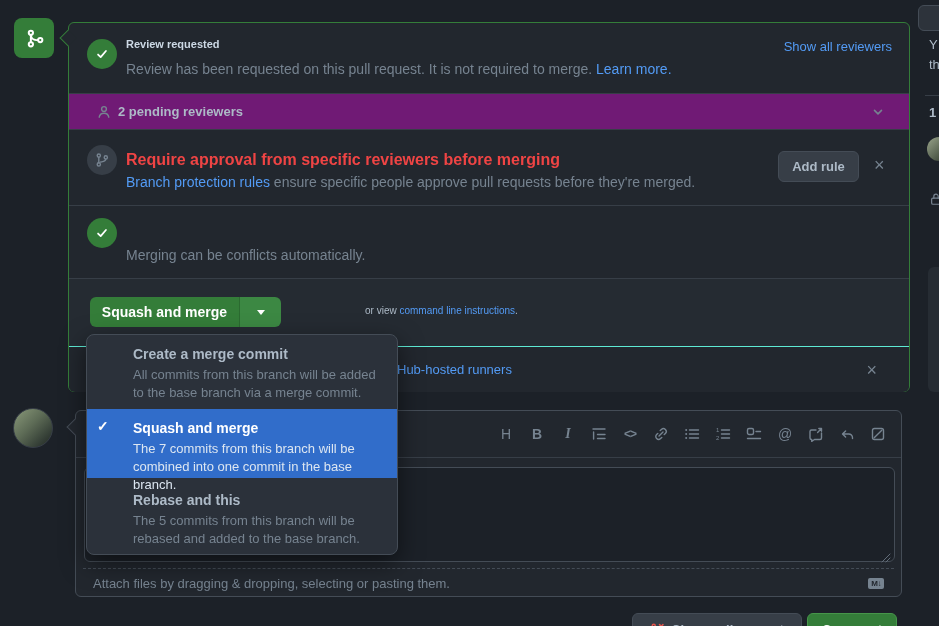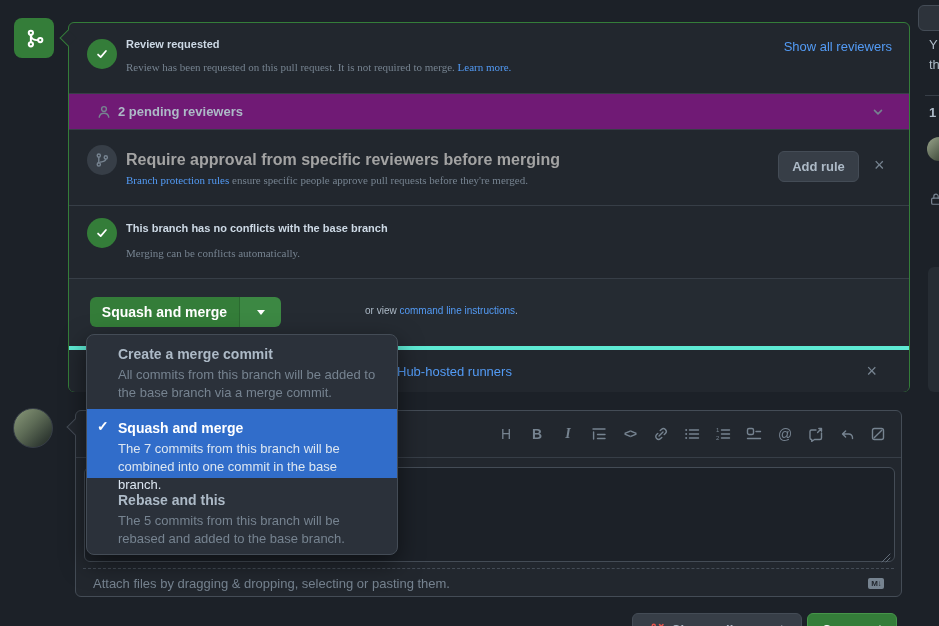--- a/index.html
+++ b/index.html
@@ -16,51 +16,51 @@
           background:linear-gradient(135deg,#8a9a7a 0%,#5c6a55 45%,#333d35 80%,#23291f 100%);
           border:1px solid #373e47;}
 
   
   .rbox{left:68px;top:22px;width:842px;height:370px;background:#22272e;
         border:1px solid #347d39;border-radius:6px;}
   .rbox-arrow{left:62px;top:32px;width:12px;height:12px;background:#22272e;
               border-left:1px solid #347d39;border-bottom:1px solid #347d39;transform:rotate(45deg);}
   .row{position:absolute;left:0;width:840px;}
   .hdr-title{font-size:11px;font-weight:bold;color:#cdd9e5;}
-  .sub{font-size:11px;color:#768390;font-family:Liberation Serif, serif;}
+  .sub{font-size:14px;color:#768390;}
   .link{color:#539bf5;text-decoration:none;cursor:pointer;}
   .circle{position:absolute;width:30px;height:30px;border-radius:50%;
           display:flex;align-items:center;justify-content:center;}
   .c-green{background:#347d39;color:#fff;}
   .c-gray{background:#373e47;color:#768390;}
   .pending-row{top:70px;height:37px;background:#701a75;border-top:1px solid #373e47;
                border-bottom:1px solid #373e47;display:flex;align-items:center;}
   .pending-label{font-size:13px;font-weight:bold;color:#adbac7;}
   .rule-row{top:107px;height:75px;}
-  .rule-title{font-size:16px;font-weight:bold;color:#a3a3a3;text-align:right;}
+  .rule-title{font-size:16px;font-weight:bold;color:#ef4444;text-align:right;}
   .btn{display:inline-flex;align-items:center;justify-content:center;gap:6px;
        background:#373e47;border:1px solid #444c56;border-radius:6px;
        color:#adbac7;font-size:13px;font-weight:600;cursor:pointer;}
   .xicon{color:#768390;font-size:18px;line-height:1;cursor:pointer;font-weight:400;}
   .conf-row{top:182px;height:73px;border-top:1px solid #373e47;}
   .merge-row{top:255px;height:68px;background:#252b32;border-top:1px solid #373e47;}
   .merge-btn{position:absolute;left:21px;top:18px;height:30px;display:flex;cursor:pointer;}
   .merge-main{width:149px;background:#347d39;color:#fff;font-size:14px;font-weight:600;
               display:flex;align-items:center;justify-content:center;border-radius:6px 0 0 6px;}
   .merge-caret{width:42px;background:#3c8843;border-left:1px solid #2b6a30;border-radius:0 6px 6px 0;
                display:flex;align-items:center;justify-content:center;}
   .tri-down{width:0;height:0;border-left:4px solid transparent;border-right:4px solid transparent;
             border-top:5px solid #fff;}
-  .banner-row{top:323px;height:46px;border-top:4px solid #5eead4;background:#22272e;
+  .banner-row{top:323px;height:46px;border-top:1px solid #5eead4;background:#22272e;
               border-radius:0 0 6px 6px;display:flex;align-items:center;font-size:13px;}
 
   
   .dd{left:86px;top:334px;width:312px;height:221px;background:#2b313a;border:1px solid #444c56;
       border-radius:8px;box-shadow:0 8px 24px rgba(0,0,0,.5);z-index:30;overflow:hidden;}
-  .dd-item{position:relative;width:100%;padding:11px 16px 0 31px;cursor:pointer;}
+  .dd-item{position:relative;width:100%;padding:11px 16px 0 46px;cursor:pointer;}
   .dd-title{font-size:14px;font-weight:bold;color:#adbac7;}
   .dd-desc{font-size:13px;line-height:18px;color:#768390;margin-top:4px;}
   .dd-sel{background:#316dca;}
   .dd-sel .dd-title{color:#ffffff;}
   .dd-sel .dd-desc{color:#dce6f1;}
   .dd-check{position:absolute;left:10px;top:9px;color:#fff;font-size:14px;font-weight:bold;}
 
   
   .cbox{left:75px;top:410px;width:827px;height:187px;background:#22272e;
         border:1px solid #444c56;border-radius:6px;z-index:5;}
@@ -157,21 +157,20 @@
       </div>
       <div class="abs xicon" style="left:805px;top:26px;">×</div>
     </div>
 
     <div class="row conf-row">
       <div class="circle c-green" style="left:18px;top:12px;">
         <svg class="ic" width="14" height="14" viewBox="0 0 16 16" style="stroke-width:2">
             <path d="M3.5 8.6l3 3 6-7"></path>
           </svg>
       </div>
-      <div class="abs hdr-title" style="left:57px;top:16px;">This branch has no conflicts with the base branch</div>
       <div class="abs sub" style="left:57px;top:41px;">Merging can be conflicts automatically.</div>
     </div>
 
     <div class="row merge-row">
       <div class="merge-btn">
         <div class="merge-main">Squash and merge</div>
         <div class="merge-caret">
           <div class="tri-down"></div>
         </div>
       </div>

